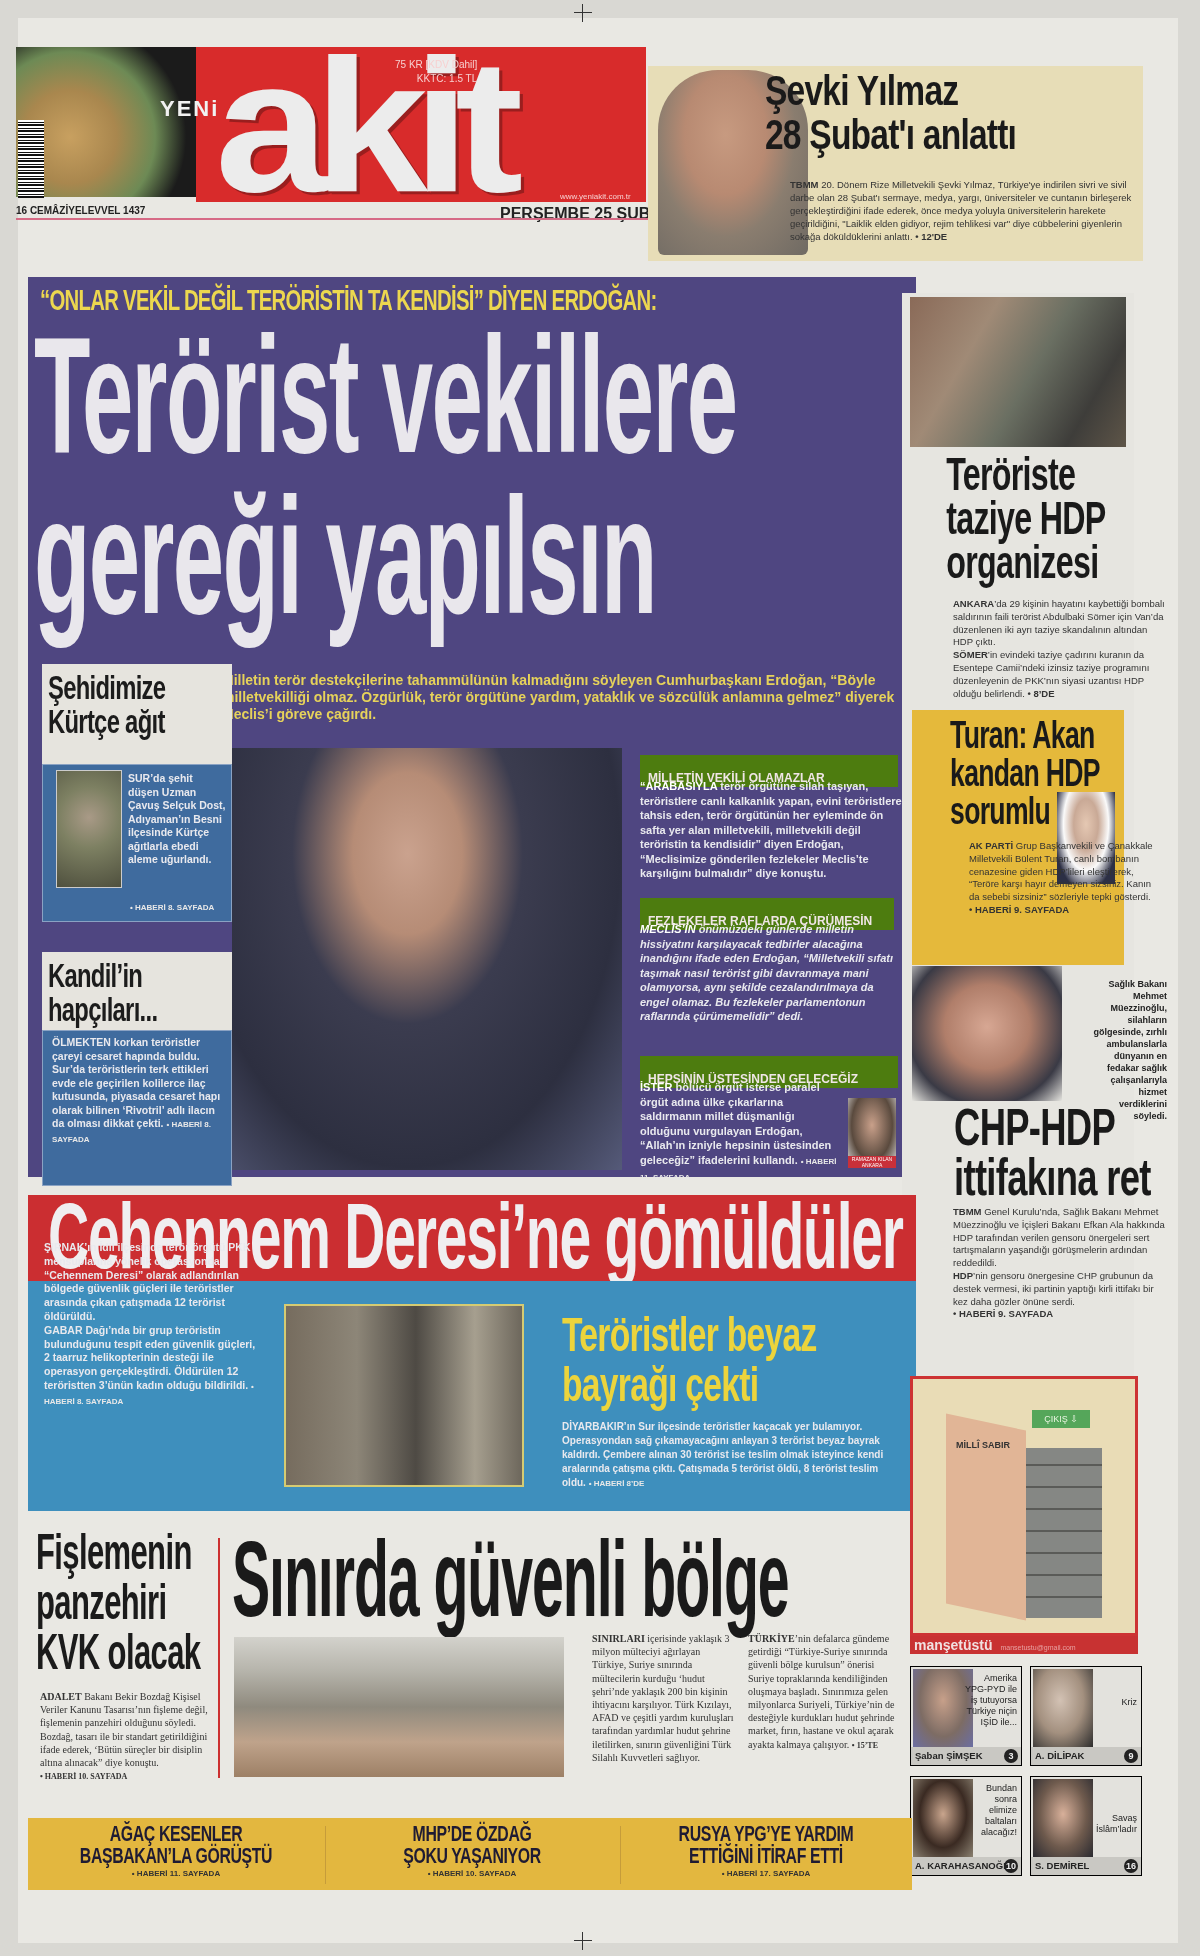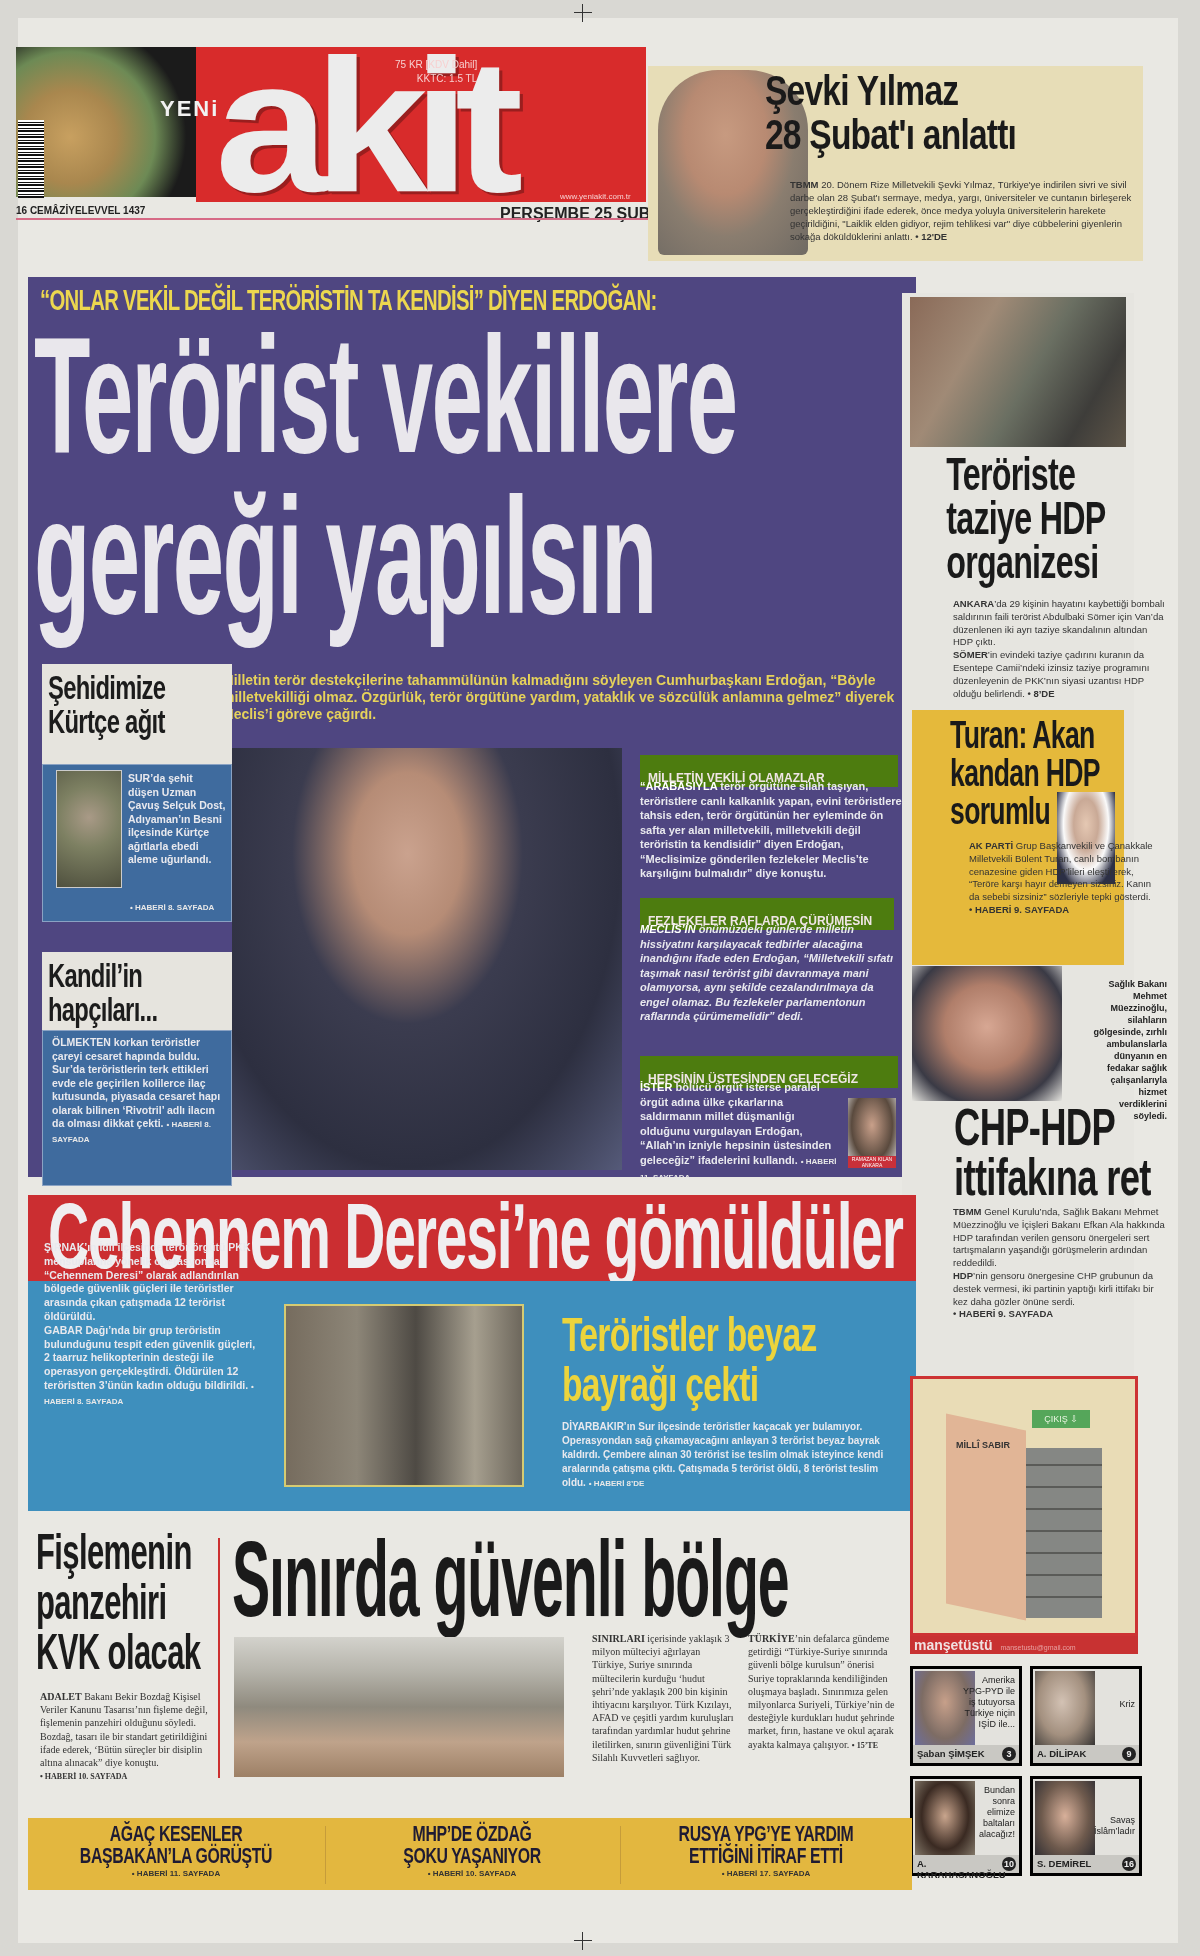--- a/index.html
+++ b/index.html
@@ -74,21 +74,21 @@
   .border-photo { left: 234px; top: 1637px; width: 330px; height: 140px; background: linear-gradient(180deg, #d3d2cc 0%, #b5b3aa 25%, #8f8a7e 50%, #bfa38b 75%, #9d8066 100%); }
   .lower-text { position: absolute; font-size: 10px; line-height: 13.2px; color: #333; font-family: Liberation Serif, serif; }
 
   
   .cartoon { left: 910px; top: 1376px; width: 228px; height: 260px; background: #e9dcb6; border: 3px solid #cd3333; }
   .cartoon-wall { left: 1022px; top: 1448px; width: 80px; height: 170px; background: repeating-linear-gradient(0deg, #858784 0 20px, #5a5b58 20px 22px); }
   .cartoon-door { left: 946px; top: 1422px; width: 80px; height: 190px; background: #e1b596; transform: skewY(12deg); }
   .cartoon-sign { left: 1032px; top: 1410px; width: 58px; height: 18px; background: #55a65a; color: #e9f5e0; font-size: 9px; text-align: center; line-height: 18px; }
   .mansetustu { left: 910px; top: 1636px; width: 228px; height: 18px; background: #c83232; color: #f1e1e1; font-size: 14px; font-weight: 700; padding-left: 4px; line-height: 18px; }
 
-  .colbox { position: absolute; width: 112px; height: 100px; border: 3px solid #000000; background: #e3e2dd; }
+  .colbox { position: absolute; width: 112px; height: 100px; border: 1px solid #000000; background: #e3e2dd; }
   .colbox .ph { position: absolute; left: 2px; top: 2px; width: 60px; height: 78px; }
   .colbox .quote { position: absolute; right: 4px; top: 6px; width: 52px; font-size: 9px; line-height: 11px; text-align: right; color: #222; }
   .colbox .name { position: absolute; left: 0; bottom: 0; width: 100%; height: 18px; background: #c9c8c3; font-size: 9.5px; font-weight: 700; padding: 3px 4px; color: #222; }
   .colbox .num { position: absolute; right: 3px; bottom: 2px; width: 14px; height: 14px; border-radius: 50%; background: #222; color: #eee; font-size: 9px; text-align: center; line-height: 14px; font-weight: 700; }
 
   
   .bottomstrip { left: 28px; top: 1818px; width: 884px; height: 72px; background: #e3b73f; }
   .bstory { position: absolute; top: 1823px; width: 292px; text-align: center; }
   .bstory .t { display: block; font-size: 22px; line-height: 22px; color: #1f1b33; font-weight: 700; transform: scaleX(0.72); transform-origin: center top; letter-spacing: -0.5px; white-space: nowrap; }
   .bstory .r { display: block; font-size: 8px; color: #333; font-weight: 700; margin-top: 2px; }

